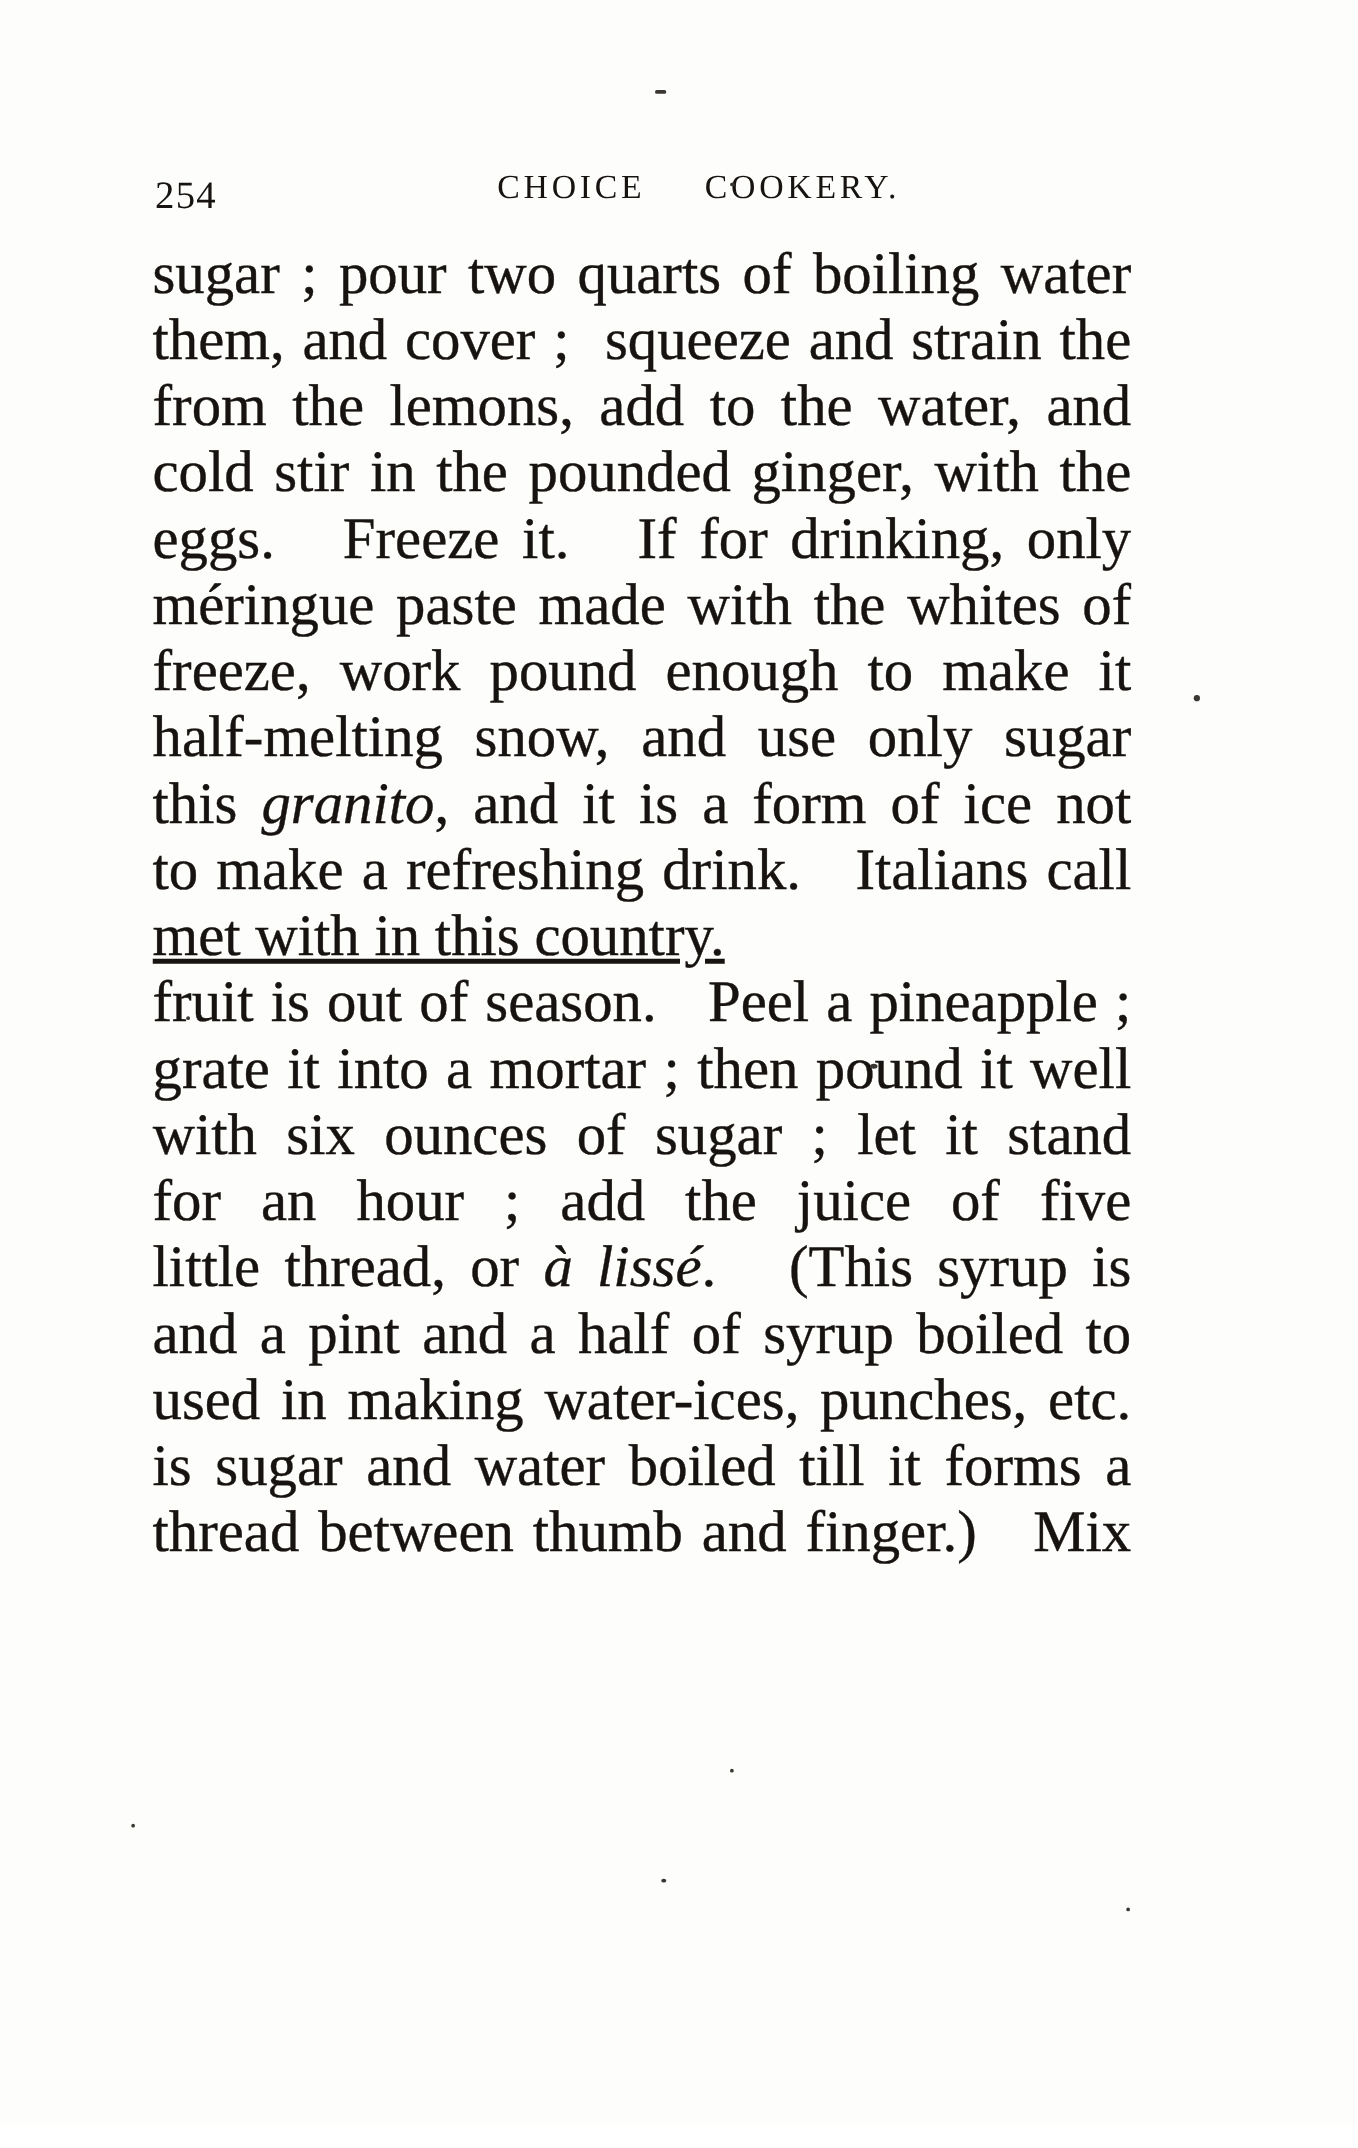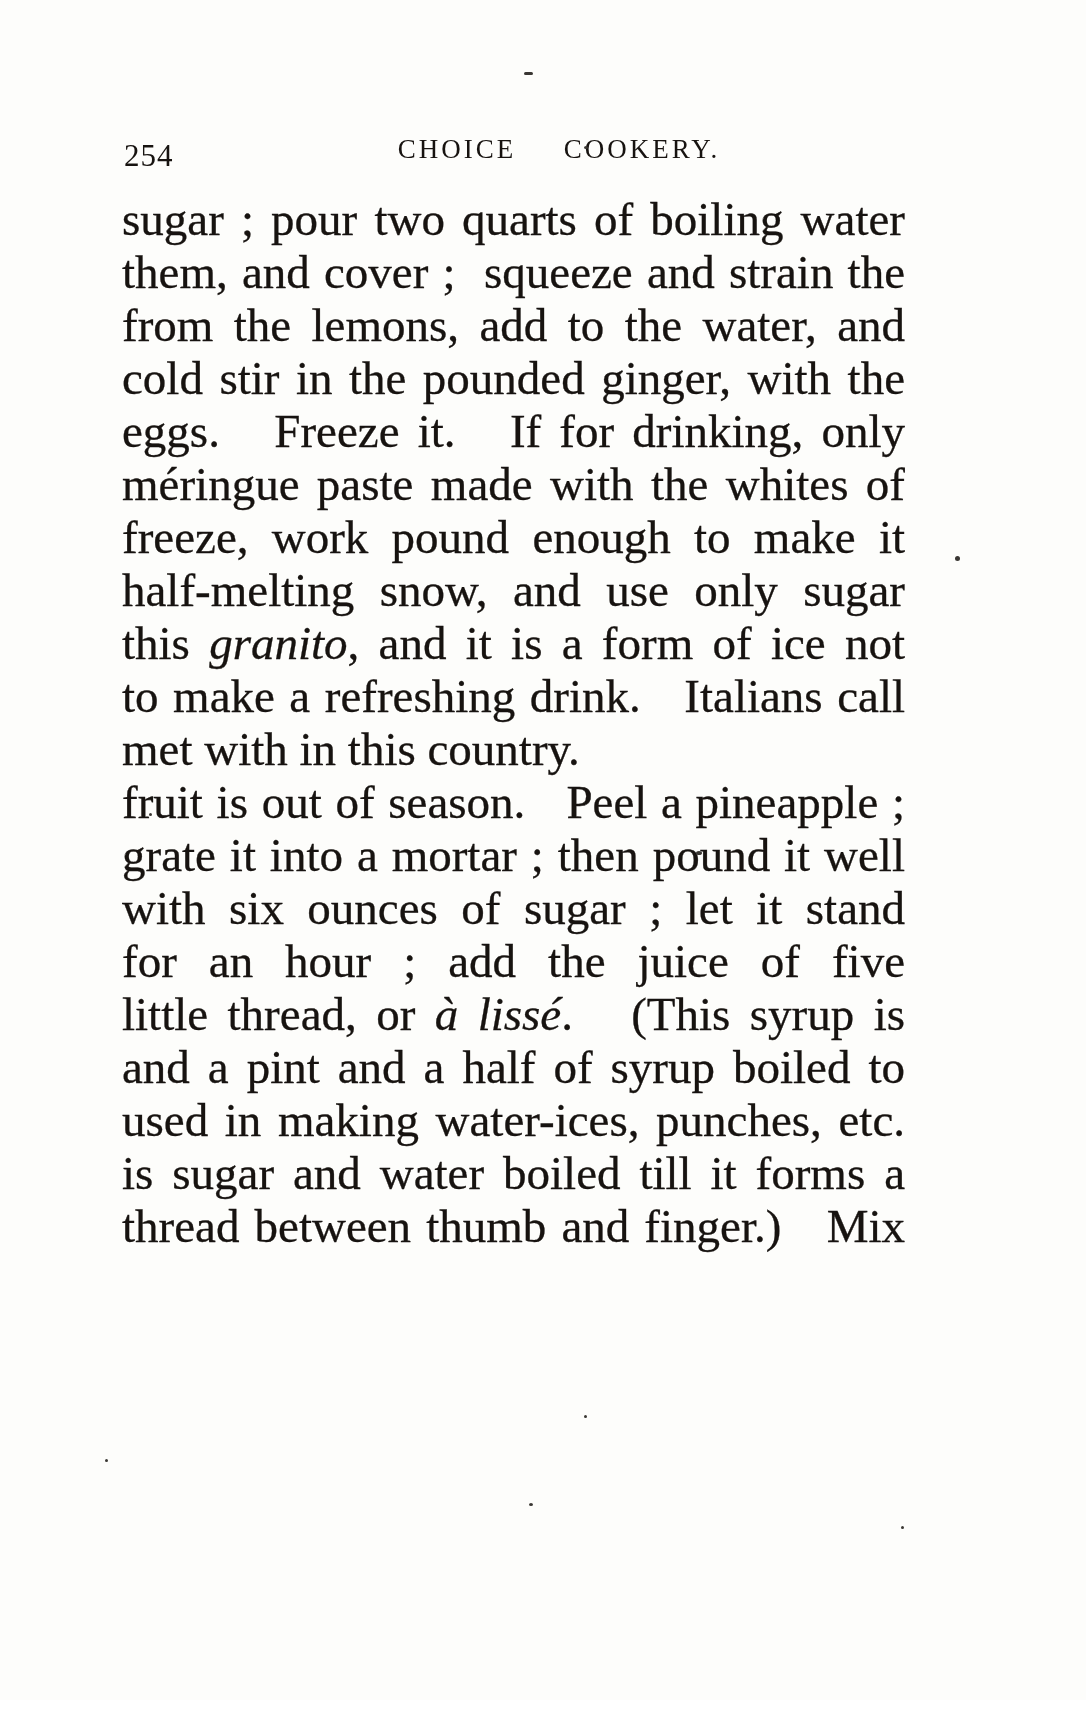--- a/index.html
+++ b/index.html
@@ -55,20 +55,21 @@
     line-height: 53px;
     height: 53px;
     text-align: justify;
     text-align-last: justify;
     white-space: pre-wrap;
     overflow: hidden;
     -webkit-text-stroke: 0.3px;
   }
   .line.no-justify-last {
     text-align-last: left;
+    text-decoration: underline;
   }
   .line.indent {
     text-indent: 38px;
   }
   .italic { font-style: italic; }
   
   .speck {
     position: absolute;
     background: #3a3733;
     border-radius: 50%;

